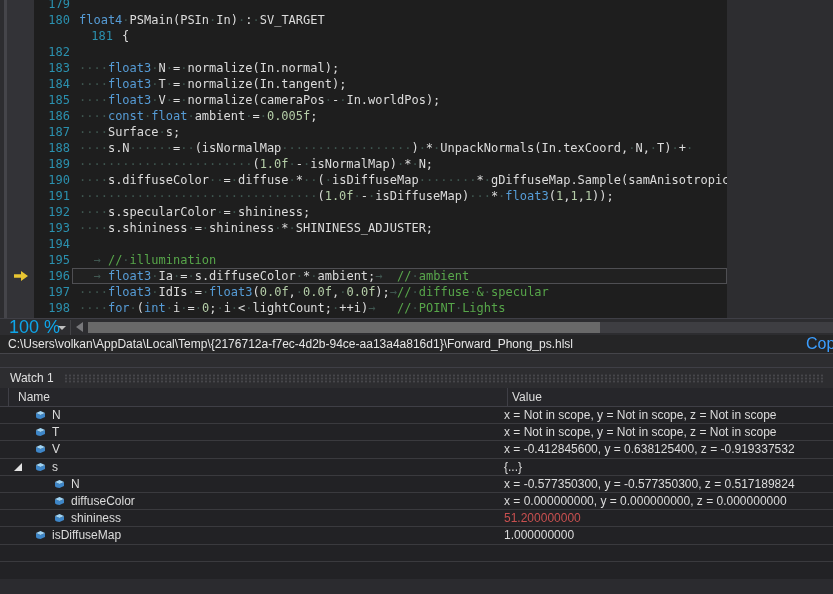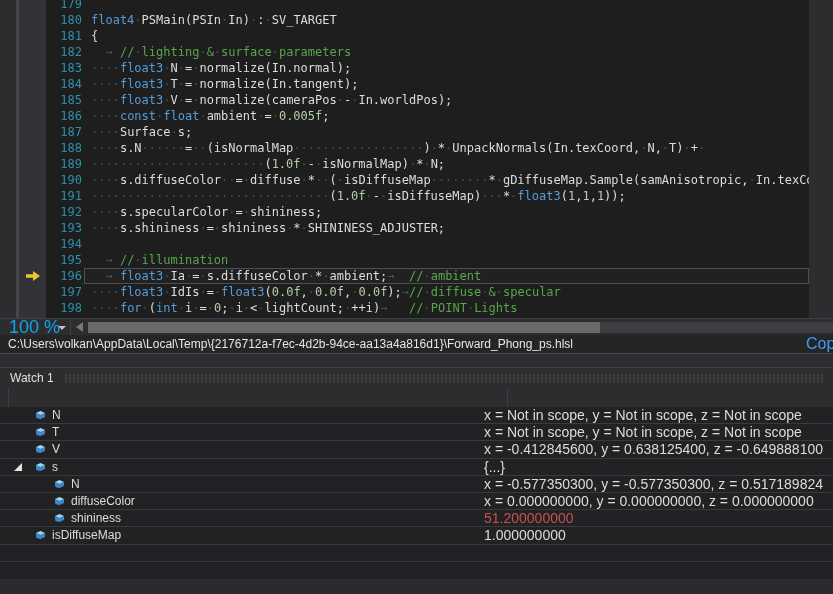--- a/index.html
+++ b/index.html
@@ -7,21 +7,21 @@
     --whitespace-glyph:#3E554F; --line-number:#2B91AF; --editor-bg:#1E1E1E;
     --margin-bg:#333337; --panel-bg:#2D2D30; --bar-bg:#252526; --grid-bg:#222225;
     --grid-line:#3A3A3E; --value-changed:#C85050; --link-blue:#3B9EFF;
     --current-arrow:#E8C532; --scroll-thumb:#696969; --scroll-track:#3E3E42; --text:#DCDCDC;
   }
   html,body{margin:0;padding:0;background:#222;}
   .app{position:relative;width:833px;height:594px;overflow:hidden;background:var(--panel-bg);
        font-family:"Liberation Sans",sans-serif;color:var(--text);-webkit-font-smoothing:antialiased;}
 
   
-  .editor{position:absolute;left:16px;top:0;width:793px;height:318px;background:var(--editor-bg);overflow:hidden;}
+  .editor{position:absolute;left:4px;top:0;width:723px;height:318px;background:var(--editor-bg);overflow:hidden;}
   .edge-strip{position:absolute;left:0;top:0;width:3px;height:318px;background:#45454A;}
   .glyph-margin{position:absolute;left:3px;top:0;width:27px;height:318px;background:var(--margin-bg);}
   .code-line{position:absolute;left:0;width:100%;height:16px;line-height:16px;
              font-family:"DejaVu Sans Mono","Liberation Mono",monospace;font-size:12px;white-space:pre;}
   .lnum{position:absolute;left:28px;width:38px;text-align:right;color:var(--line-number);}
   .ltext{position:absolute;left:75px;}
   .sk{color:var(--keyword);} .sd{color:var(--code-default);} .sc{color:var(--comment);}
   .sn{color:var(--number);} .sw{color:var(--whitespace-glyph);}
   .cur-line-box{position:absolute;left:68px;right:0;height:16px;border:1px solid #4F4F53;box-sizing:border-box;background:rgba(255,255,255,0.015);}
   .cur-arrow{position:absolute;left:9px;width:16px;height:12px;}
@@ -46,40 +46,40 @@
   .watch-title{position:absolute;left:0;top:0;width:833px;height:20px;}
   .watch-title-label{position:absolute;left:10px;top:0;font-size:12px;line-height:20px;color:#E0E0E0;}
   .grip{position:absolute;left:64px;right:8px;top:6px;height:9px;
         background-image:radial-gradient(circle,#47474B 1px,transparent 1.2px);background-size:4px 3px;}
   .grid-header{position:absolute;left:0;top:20px;width:833px;height:19px;background:#26262A;border-bottom:1px solid #3F3F46;box-sizing:border-box;}
   .col-name{position:absolute;left:18px;top:0;font-size:12px;line-height:18px;color:#DDDDDD;}
   .col-value{position:absolute;left:512px;top:0;font-size:12px;line-height:18px;color:#DDDDDD;}
   .grid-rows{position:absolute;left:0;top:39px;width:833px;height:172px;background:var(--grid-bg);}
   .w-row{position:relative;width:833px;height:17.2px;border-bottom:1px solid var(--grid-line);box-sizing:border-box;}
   .w-row .nm{position:absolute;top:0;font-size:12px;line-height:16px;color:var(--text);}
-  .w-row .val{position:absolute;left:484px;top:0;right:4px;font-size:14px;line-height:16px;color:var(--text);white-space:pre;overflow:hidden;}
+  .w-row .val{position:absolute;left:504px;top:0;right:4px;font-size:12px;line-height:16px;color:var(--text);white-space:pre;overflow:hidden;}
   .w-row .val.changed{color:var(--value-changed);}
   .w-row .expander{position:absolute;left:13px;top:3px;width:10px;height:10px;cursor:pointer;}
   .w-row .var-icon{position:absolute;top:2px;width:13px;height:12px;}
   .v-line{position:absolute;top:20px;width:1px;height:191px;background:#3F3F46;}
   .below-grid{position:absolute;left:0;top:211px;width:833px;height:16px;background:#2B2B2F;}
 </style>
 </head>
 <body>
 
 <div class="app">
 
   <div class="editor">
     <div class="edge-strip"></div>
     <div class="glyph-margin"></div>
     <div id="code-lines">
         <div class="code-line" style="top: -4px;"><span class="lnum">179</span><span class="ltext"></span></div>
         <div class="code-line" style="top: 12px;"><span class="lnum">180</span><span class="ltext"><span class="sk">float4</span><span class="sw">·</span><span class="sd">PSMain(PSIn</span><span class="sw">·</span><span class="sd">In)</span><span class="sw">·</span><span class="sd">:</span><span class="sw">·</span><span class="sd">SV_TARGET</span></span></div>
-        <div class="code-line" style="top: 28px;"><span class="lnum">181</span><span class="ltext"><span class="sd">{</span></span></div>
-        <div class="code-line" style="top: 44px;"><span class="lnum">182</span><span class="ltext"><span class="sw">  → </span><span class="sc">//</span><span class="sw">·</span><span class="sc">lighting</span><span class="sw">·</span><span class="sc">&amp;</span><span class="sw">·</span><span class="sc">surface</span><span class="sw">·</span><span class="sc">parameters</span></span></div>
+        <div class="code-line" style="top: 28px; margin-left: 43px;"><span class="lnum">181</span><span class="ltext"><span class="sd">{</span></span></div>
+        <div class="code-line" style="top: 44px;"><span class="lnum">182</span></div>
         <div class="code-line" style="top: 60px;"><span class="lnum">183</span><span class="ltext"><span class="sw">····</span><span class="sk">float3</span><span class="sw">·</span><span class="sd">N</span><span class="sw">·</span><span class="sd">=</span><span class="sw">·</span><span class="sd">normalize(In.normal);</span></span></div>
         <div class="code-line" style="top: 76px;"><span class="lnum">184</span><span class="ltext"><span class="sw">····</span><span class="sk">float3</span><span class="sw">·</span><span class="sd">T</span><span class="sw">·</span><span class="sd">=</span><span class="sw">·</span><span class="sd">normalize(In.tangent);</span></span></div>
         <div class="code-line" style="top: 92px;"><span class="lnum">185</span><span class="ltext"><span class="sw">····</span><span class="sk">float3</span><span class="sw">·</span><span class="sd">V</span><span class="sw">·</span><span class="sd">=</span><span class="sw">·</span><span class="sd">normalize(cameraPos</span><span class="sw">·</span><span class="sd">-</span><span class="sw">·</span><span class="sd">In.worldPos);</span></span></div>
         <div class="code-line" style="top: 108px;"><span class="lnum">186</span><span class="ltext"><span class="sw">····</span><span class="sk">const</span><span class="sw">·</span><span class="sk">float</span><span class="sw">·</span><span class="sd">ambient</span><span class="sw">·</span><span class="sd">=</span><span class="sw">·</span><span class="sn">0.005f</span><span class="sd">;</span></span></div>
         <div class="code-line" style="top: 124px; padding-left: 33px;"><span class="lnum">187</span><span class="ltext"><span class="sw">····</span><span class="sd">Surface</span><span class="sw">·</span><span class="sd">s;</span></span></div>
         <div class="code-line" style="top: 140px;"><span class="lnum">188</span><span class="ltext"><span class="sw">····</span><span class="sd">s.N</span><span class="sw">······</span><span class="sd">=</span><span class="sw">··</span><span class="sd">(isNormalMap</span><span class="sw">··················</span><span class="sd">)</span><span class="sw">·</span><span class="sd">*</span><span class="sw">·</span><span class="sd">UnpackNormals(In.texCoord,</span><span class="sw">·</span><span class="sd">N,</span><span class="sw">·</span><span class="sd">T)</span><span class="sw">·</span><span class="sd">+</span><span class="sw">·</span></span></div>
         <div class="code-line" style="top: 156px;"><span class="lnum">189</span><span class="ltext"><span class="sw">························</span><span class="sd">(</span><span class="sn">1.0f</span><span class="sw">·</span><span class="sd">-</span><span class="sw">·</span><span class="sd">isNormalMap)</span><span class="sw">·</span><span class="sd">*</span><span class="sw">·</span><span class="sd">N;</span></span></div>
         <div class="code-line" style="top: 172px;"><span class="lnum">190</span><span class="ltext"><span class="sw">····</span><span class="sd">s.diffuseColor</span><span class="sw">··</span><span class="sd">=</span><span class="sw">·</span><span class="sd">diffuse</span><span class="sw">·</span><span class="sd">*</span><span class="sw">··</span><span class="sd">(</span><span class="sw">·</span><span class="sd">isDiffuseMap</span><span class="sw">········</span><span class="sd">*</span><span class="sw">·</span><span class="sd">gDiffuseMap.Sample(samAnisotropic,</span><span class="sw">·</span><span class="sd">In.texCoord).</span></span></div>
         <div class="code-line" style="top: 188px;"><span class="lnum">191</span><span class="ltext"><span class="sw">·································</span><span class="sd">(</span><span class="sn">1.0f</span><span class="sw">·</span><span class="sd">-</span><span class="sw">·</span><span class="sd">isDiffuseMap)</span><span class="sw">···</span><span class="sd">*</span><span class="sw">·</span><span class="sk">float3</span><span class="sd">(</span><span class="sn">1</span><span class="sd">,</span><span class="sn">1</span><span class="sd">,</span><span class="sn">1</span><span class="sd">));</span></span></div>
         <div class="code-line" style="top: 204px;"><span class="lnum">192</span><span class="ltext"><span class="sw">····</span><span class="sd">s.specularColor</span><span class="sw">·</span><span class="sd">=</span><span class="sw">·</span><span class="sd">shininess;</span></span></div>
@@ -109,20 +109,24 @@
   <div class="path-bar">
     <span class="path-text">C:\Users\volkan\AppData\Local\Temp\{2176712a-f7ec-4d2b-94ce-aa13a4a816d1}\Forward_Phong_ps.hlsl</span>
     <span class="copy-link">Copy</span>
   </div>
 
   <div class="watch">
     <div class="watch-title">
       <span class="watch-title-label">Watch 1</span>
       <div class="grip"></div>
     </div>
+    <div class="grid-header">
+      <span class="col-name">Name</span>
+      <span class="col-value">Value</span>
+    </div>
     <div class="v-line" style="left:8px"></div>
     <div class="v-line" style="left:507px"></div>
     <div class="grid-rows" id="watch-rows">
         <div class="w-row">
           <svg viewBox="0 0 13 11" class="var-icon" style="left: 34px;">
             <path d="M2,3.6 L2,7 Q2,9 5,9.3 L6.5,9.6 L11,7.4 L11,3.6 L6.5,5.6 Z" fill="#3E86C8"></path>
             <path d="M2,3.6 L6.5,1.4 L11,3.6 L6.5,5.6 Z" fill="#9FD4F5"></path>
           </svg>
           <span class="nm" style="left: 52px;">N</span>
           <span class="val">x = Not in scope, y = Not in scope, z = Not in scope</span>
@@ -134,21 +138,21 @@
           </svg>
           <span class="nm" style="left: 52px;">T</span>
           <span class="val">x = Not in scope, y = Not in scope, z = Not in scope</span>
         </div>
         <div class="w-row">
           <svg viewBox="0 0 13 11" class="var-icon" style="left: 34px;">
             <path d="M2,3.6 L2,7 Q2,9 5,9.3 L6.5,9.6 L11,7.4 L11,3.6 L6.5,5.6 Z" fill="#3E86C8"></path>
             <path d="M2,3.6 L6.5,1.4 L11,3.6 L6.5,5.6 Z" fill="#9FD4F5"></path>
           </svg>
           <span class="nm" style="left: 52px;">V</span>
-          <span class="val">x = -0.412845600, y = 0.638125400, z = -0.649888100</span>
+          <span class="val">x = -0.412845600, y = 0.638125400, z = -0.919337532</span>
         </div>
         <div class="w-row">
           <svg viewBox="0 0 10 10" class="expander">
             <polygon points="9,1 9,9 1,9" fill="#E4E4E4"></polygon>
           </svg>
           <svg viewBox="0 0 13 11" class="var-icon" style="left: 34px;">
             <path d="M2,3.6 L2,7 Q2,9 5,9.3 L6.5,9.6 L11,7.4 L11,3.6 L6.5,5.6 Z" fill="#3E86C8"></path>
             <path d="M2,3.6 L6.5,1.4 L11,3.6 L6.5,5.6 Z" fill="#9FD4F5"></path>
           </svg>
           <span class="nm" style="left: 52px;">s</span>

